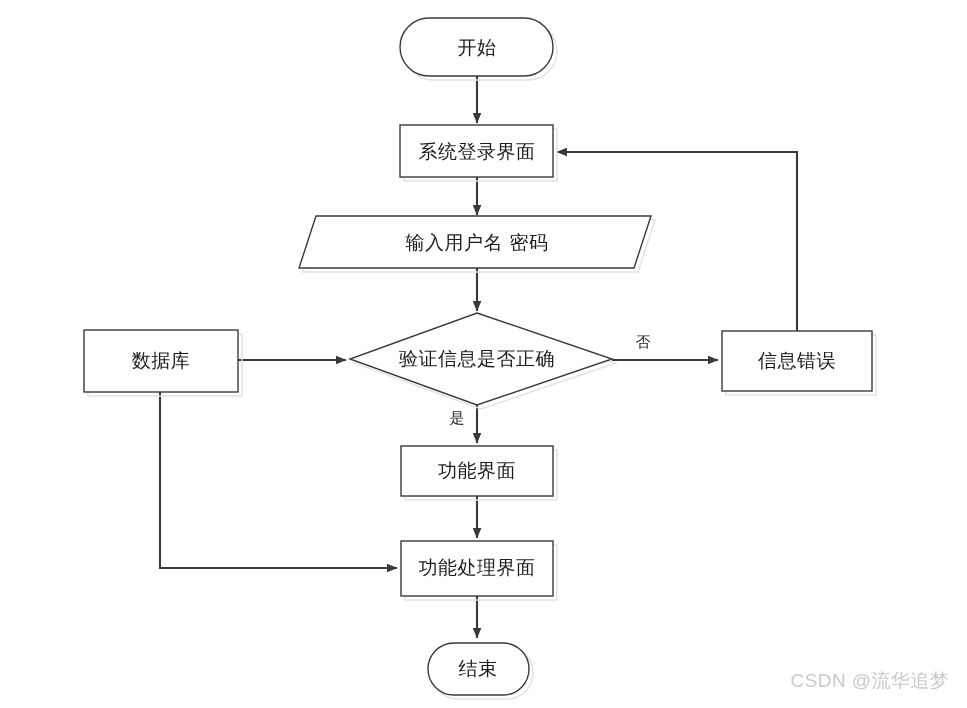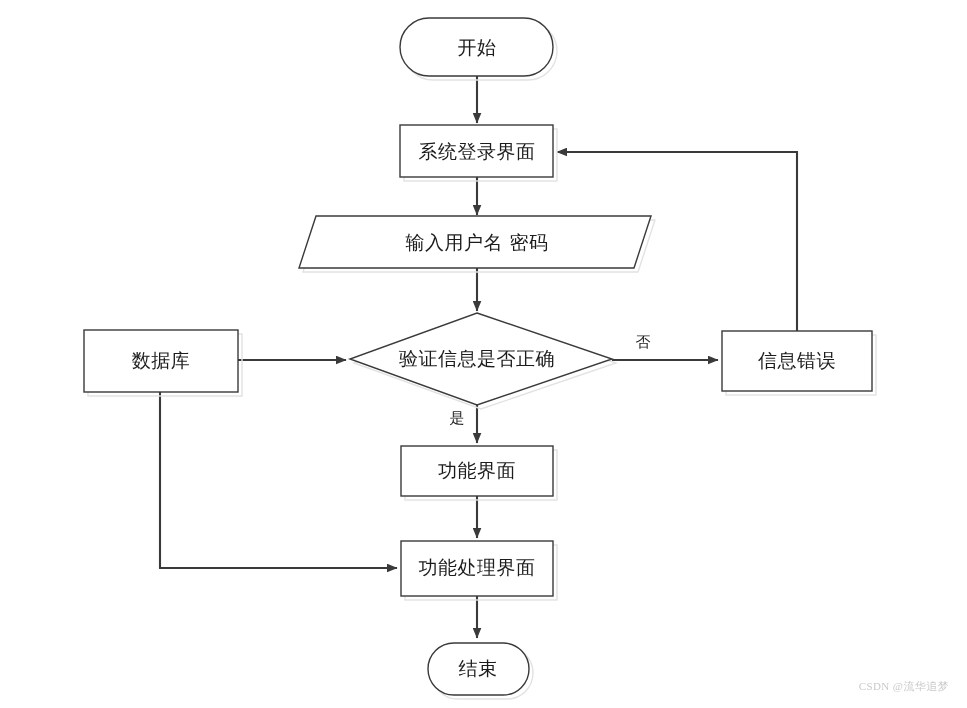--- a/index.html
+++ b/index.html
@@ -50,22 +50,22 @@
     font-family: "DejaVu Sans", "Liberation Sans", sans-serif;
     font-size: 15px;
     fill: #1c1c1c;
     text-anchor: middle;
     dominant-baseline: middle;
   }
   .watermark {
     position: absolute;
     right: 18px;
     bottom: 14px;
-    font-family: Liberation Serif, serif;
-    font-size: 11px;
+    font-family: Liberation Sans, sans-serif;
+    font-size: 19px;
     color: #c9c9c9;
     letter-spacing: 0.4px;
     white-space: nowrap;
     user-select: none;
   }
 </style>
 </head>
 <body>
 
 <div id="flow-root">

